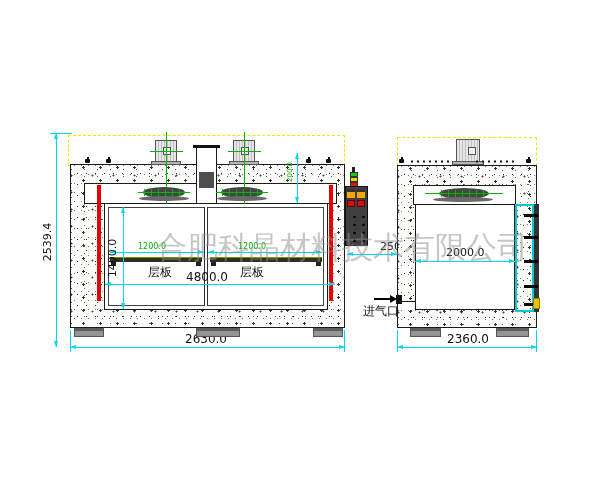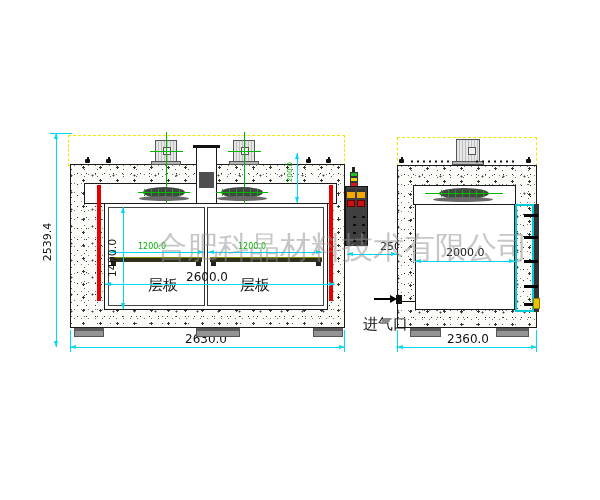--- a/index.html
+++ b/index.html
@@ -31,21 +31,21 @@
   .dh{position:absolute;height:1px;background:var(--dim);}
   .dh::before{content:"";position:absolute;left:0;top:-2px;border-top:2px solid transparent;border-bottom:2px solid transparent;border-right:6px solid var(--dim);}
   .dh::after{content:"";position:absolute;right:0;top:-2px;border-top:2px solid transparent;border-bottom:2px solid transparent;border-left:6px solid var(--dim);}
   .dv{position:absolute;width:1px;background:var(--dim);}
   .dv::before{content:"";position:absolute;top:0;left:-2px;border-left:2px solid transparent;border-right:2px solid transparent;border-bottom:6px solid var(--dim);}
   .dv::after{content:"";position:absolute;bottom:0;left:-2px;border-left:2px solid transparent;border-right:2px solid transparent;border-top:6px solid var(--dim);}
   .ext{position:absolute;background:var(--dim);}
   .dimtext{position:absolute;font-size:12px;line-height:1;color:#111;white-space:nowrap;}
   .dimtext.small{font-size:11px;padding-left:12px;}
   .greentext{color:var(--grn);font-size:8px;line-height:1;position:absolute;white-space:nowrap;}
-  .cjk{font-size:15px;line-height:1;position:absolute;color:#111;white-space:nowrap;margin-top:12px;}
+  .cjk{font-size:12px;line-height:1;position:absolute;color:#111;white-space:nowrap;}
   
   .motor{position:absolute;background:repeating-linear-gradient(90deg,#e6e6e6 0 2px,#c0c0c0 2px 3px);border:1px solid #555;box-sizing:border-box;}
   .motor .jbox{position:absolute;width:8px;height:8px;background:#f0f0f0;border:1px solid #555;box-sizing:border-box;}
   .mbase{position:absolute;background:#b5b5b5;border:1px solid #555;box-sizing:border-box;}
   .impeller{position:absolute;background:#454545;border-radius:50%;}
   .implate{position:absolute;background:#6a6a6a;border-radius:50%;}
   .gline{position:absolute;background:var(--grn);}
   .gticks{position:absolute;background:repeating-linear-gradient(90deg,var(--grn) 0 1px,transparent 1px 7px);}
   .heater{position:absolute;width:4px;background:var(--red);}
   .shelf{position:absolute;height:4px;background:#30301e;border-top:1px solid #8a8a00;box-sizing:content-box;}
@@ -116,21 +116,21 @@
     <div class="shelf" style="left:110px;top:257px;width:92px;"></div>
     <div class="shelf" style="left:210px;top:257px;width:112px;"></div>
     <div class="cjk" style="left:148px;top:266px;">层板</div>
     <div class="cjk" style="left:240px;top:266px;">层板</div>
 
     <div class="greentext" style="left:138px;top:243px;">1200.0</div>
     <div class="greentext" style="left:238px;top:243px;">1200.0</div>
     <div class="dh" style="left:110px;top:252px;width:94px;"></div>
     <div class="dh" style="left:208px;top:252px;width:114px;"></div>
 
-    <div class="dimtext" style="left:186px;top:271px;">2600.0</div>
+    <div class="dimtext" style="left:186px;top:271px;">4800.0</div>
     <div class="dh" style="left:105px;top:284px;width:230px;"></div>
 
     <div class="dv" style="left:123px;top:207px;height:102px;"></div>
     <div class="dimtext" style="left:112px;top:258px;font-size:11px;transform:translate(-50%,-50%) rotate(-90deg);">1400.0</div>
 
     <div class="dv" style="left:297px;top:153px;height:50px;"></div>
     <div class="greentext" style="left:290px;top:172px;font-size:7px;transform:translate(-50%,-50%) rotate(-90deg);">200.0</div>
 
     <div class="ext" style="left:70px;top:330px;width:1px;height:22px;"></div>
     <div class="ext" style="left:344px;top:330px;width:1px;height:22px;"></div>

